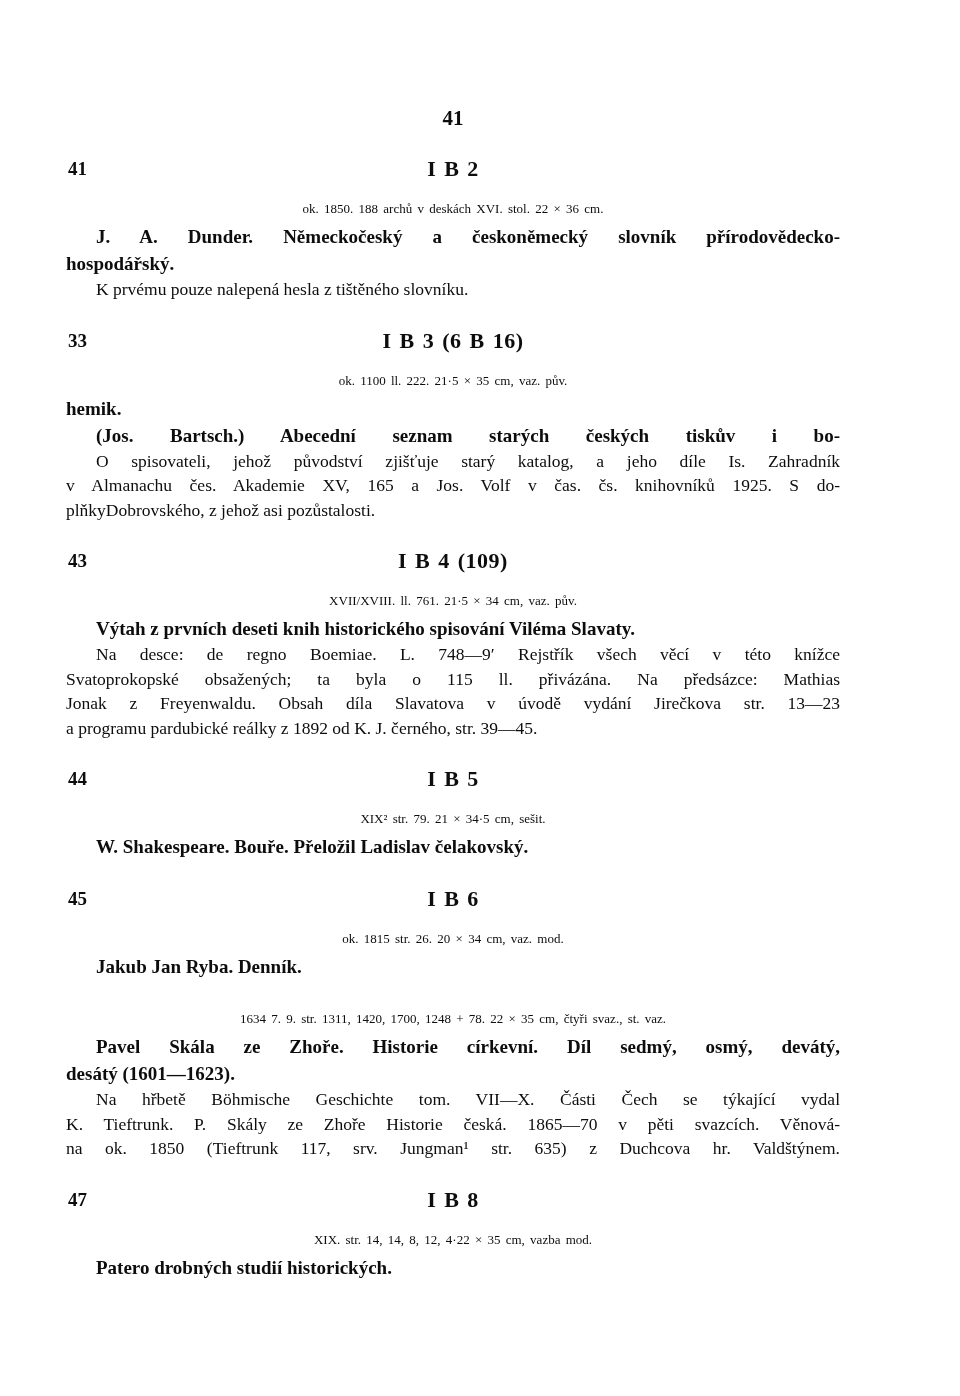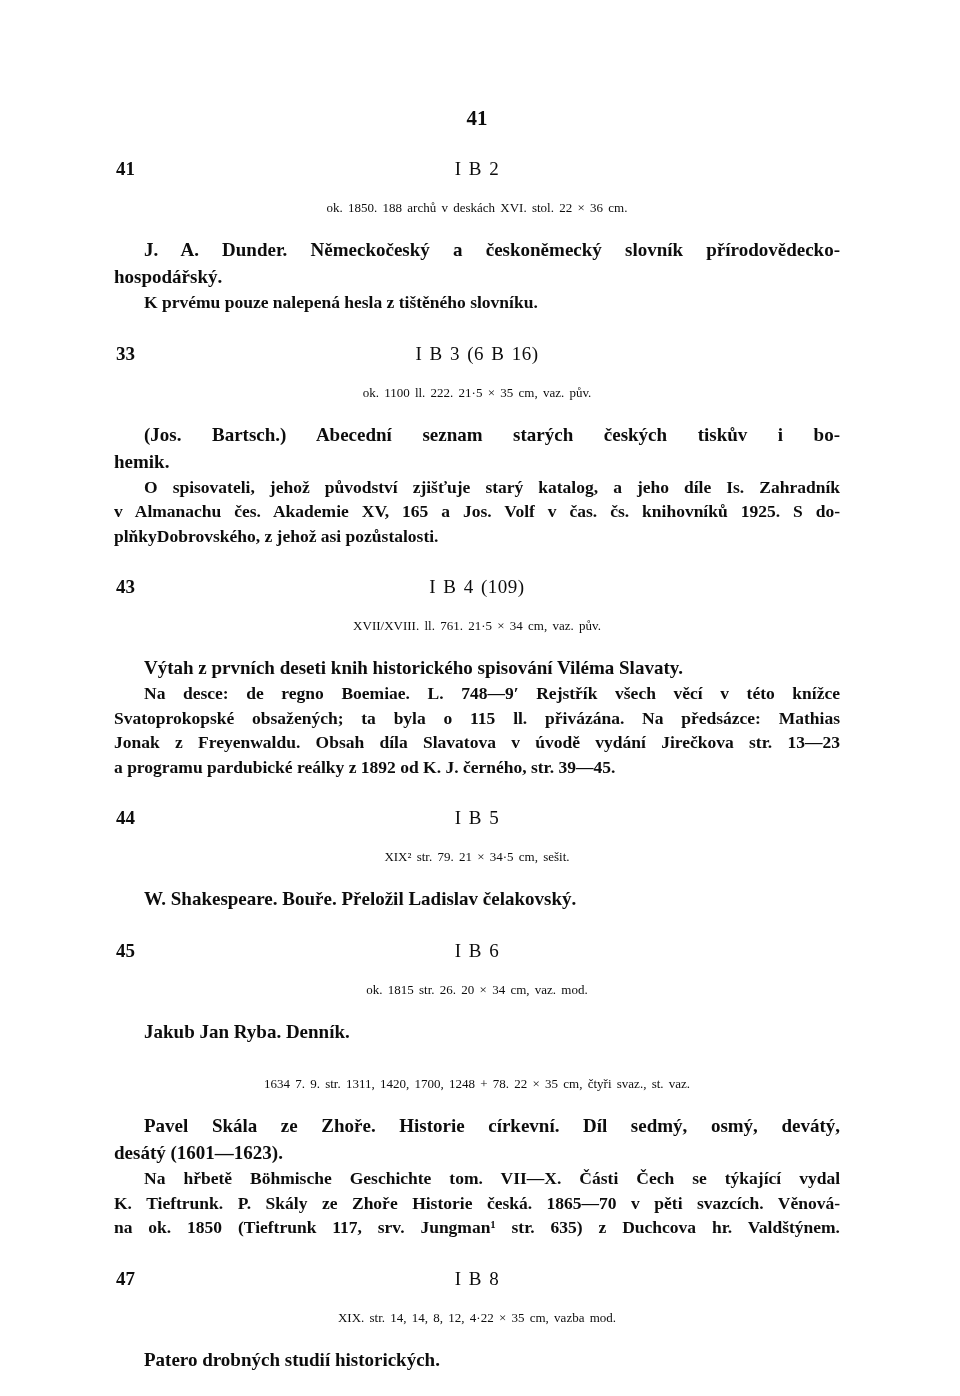--- a/index.html
+++ b/index.html
@@ -12,21 +12,21 @@
     height: 1396px;
     overflow: hidden;
     color: #0d0d0d;
     font-family: "Liberation Serif", "DejaVu Serif", serif;
   }
   .page {
     position: relative;
     box-sizing: border-box;
     width: 960px;
     height: 1396px;
-    padding: 106px 120px 0 114px;
+    padding: 106px 120px 0 66px;
   }
   .page-number-top {
     text-align: center;
     font-weight: bold;
     font-size: 21px;
     line-height: 24px;
     margin-bottom: 6px;
   }
   .entry { margin-top: 27px; }
   .entry-header {
@@ -35,42 +35,41 @@
     line-height: 24px;
   }
   .entry-number {
     position: absolute;
     left: 2px;
     top: 0;
     font-weight: bold;
     font-size: 19px;
   }
   .entry-shelfmark {
-    font-weight: normal;
-    font-size: 19px;
+    font-weight: bold;
+    font-size: 22px;
     letter-spacing: 0.5px;
     word-spacing: 2px;
   }
   .collation {
     text-align: center;
     font-size: 13px;
     line-height: 24px;
     margin-top: 14px;
     word-spacing: 2px;
   }
   .title {
     font-weight: bold;
     font-size: 19px;
     line-height: 27px;
-    margin-top: 16px;
+    margin-top: 2px;
   }
   .note {
     font-size: 17.5px;
     line-height: 24.5px;
-    font-weight: bold;
   }
   .line {
     text-align: justify;
     text-align-last: justify;
   }
   .line.last { text-align-last: left; }
   .line.first { text-indent: 30px; }
 </style>
 </head>
 <body>
@@ -94,22 +93,22 @@
         </div>
   </section>
 
   <section class="entry">
     <div class="entry-header">
       <span class="entry-number">33</span>
       <span class="entry-shelfmark">I B 3 (6 B 16)</span>
     </div>
     <div class="collation">ok. 1100 ll. 222. 21·5 × 35 cm, vaz. pův.</div>
     <div class="title">
+          <div class="line last">hemik.</div>
           <div class="line first">(Jos. Bartsch.) Abecední seznam starých českých tiskův i bo-</div>
-          <div class="line last">hemik.</div>
         </div>
     <div class="note">
           <div class="line first">O spisovateli, jehož původství zjišťuje starý katalog, a jeho díle Is. Zahradník</div>
           <div class="line">v Almanachu čes. Akademie XV, 165 a Jos. Volf v čas. čs. knihovníků 1925. S do-</div>
           <div class="line last">plňkyDobrovského, z jehož asi pozůstalosti.</div>
         </div>
   </section>
 
   <section class="entry">
     <div class="entry-header">

